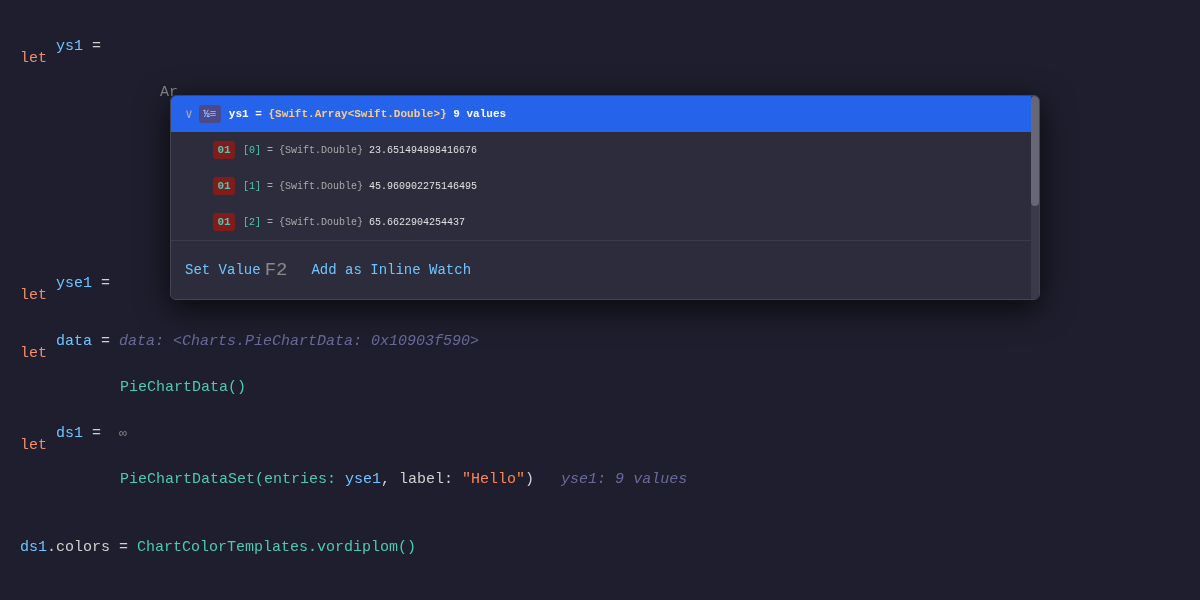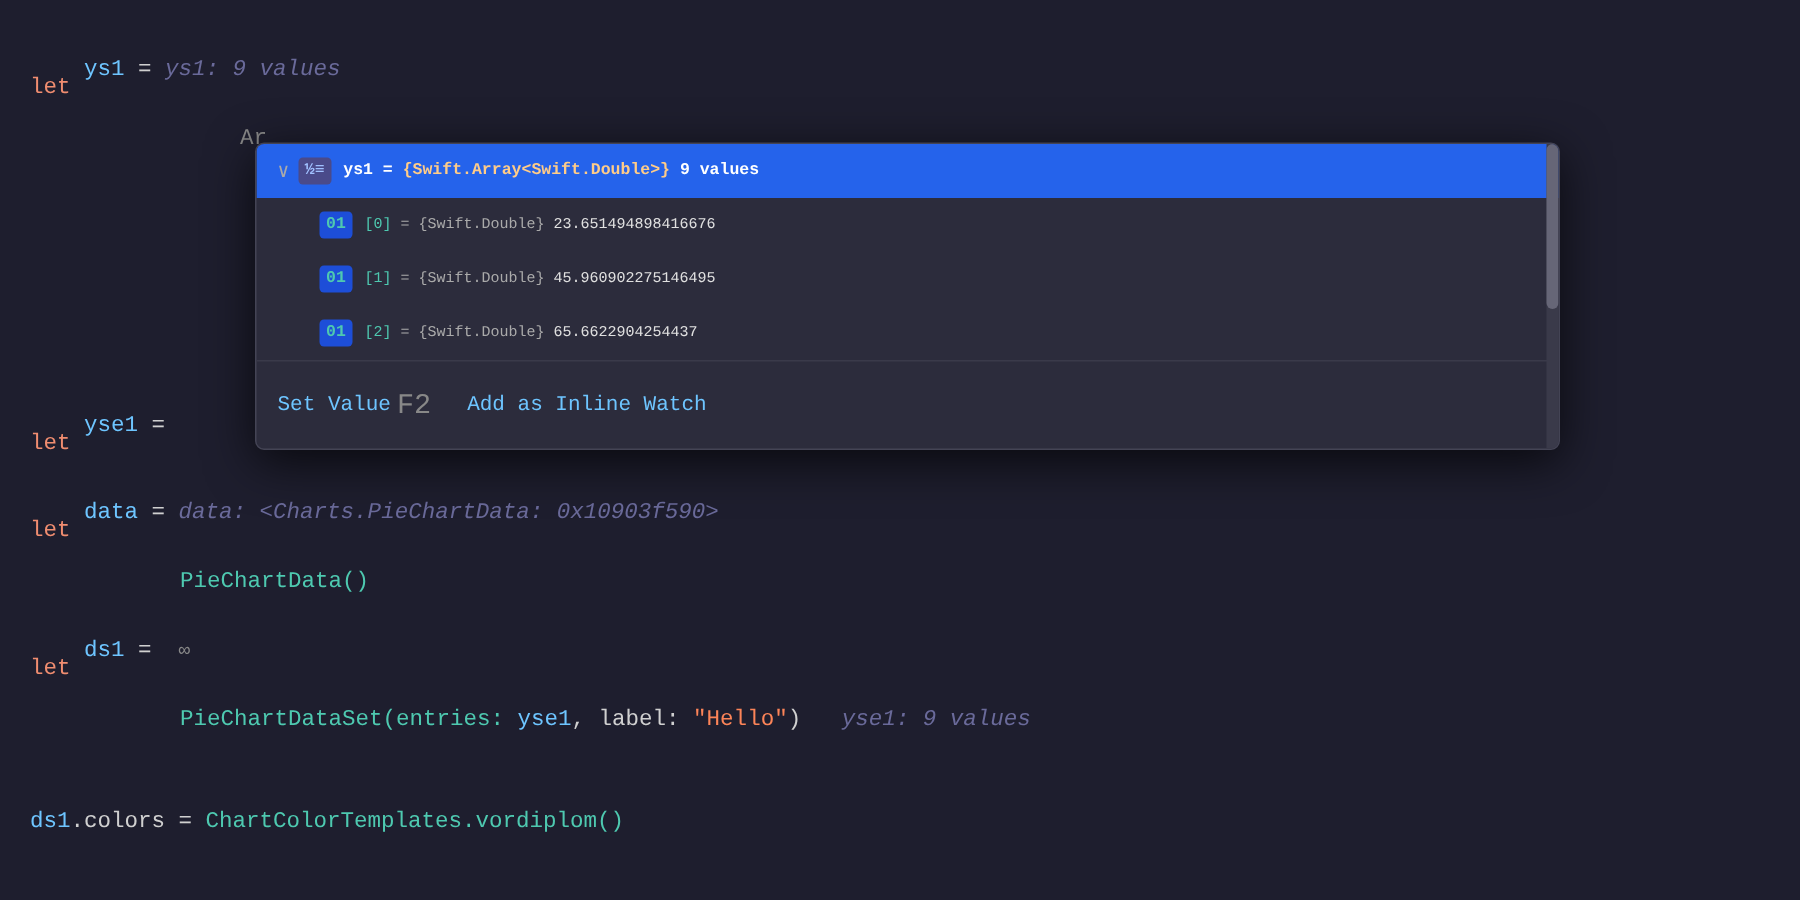--- a/index.html
+++ b/index.html
@@ -88,21 +88,21 @@
       flex-shrink: 0;
     }
 
     .badge-array {
       background: #4a4a8a;
       color: #a0c0ff;
       font-size: 10px;
     }
 
     .badge-int {
-      background: #1d4ed8;
+      background: #7f1d1d;
       color: #4ec9b0;
       font-size: 11px;
     }
 
     .item-text {
       color: #e0e0e0;
       font-size: 10px;
     }
 
     .item-text .bracket { color: #4ec9b0; }
@@ -159,21 +159,20 @@
 <body>
 
 <div class="code-editor">
 
 
   <div class="code-line">
     <span class="kw">let</span>
     <span class="punct"> </span>
     <span class="var">ys1</span>
     <span class="punct"> = </span>
-    <span class="inline-val">ys1: 9 values</span>
   </div>
 
   <div class="code-line">
     <span class="indent-1" style="display:inline-block; width:140px;"></span>
     <span class="dim">Ar</span>
   </div>
 
   <div class="dropdown-popup">
 
     <div class="dropdown-item selected">

